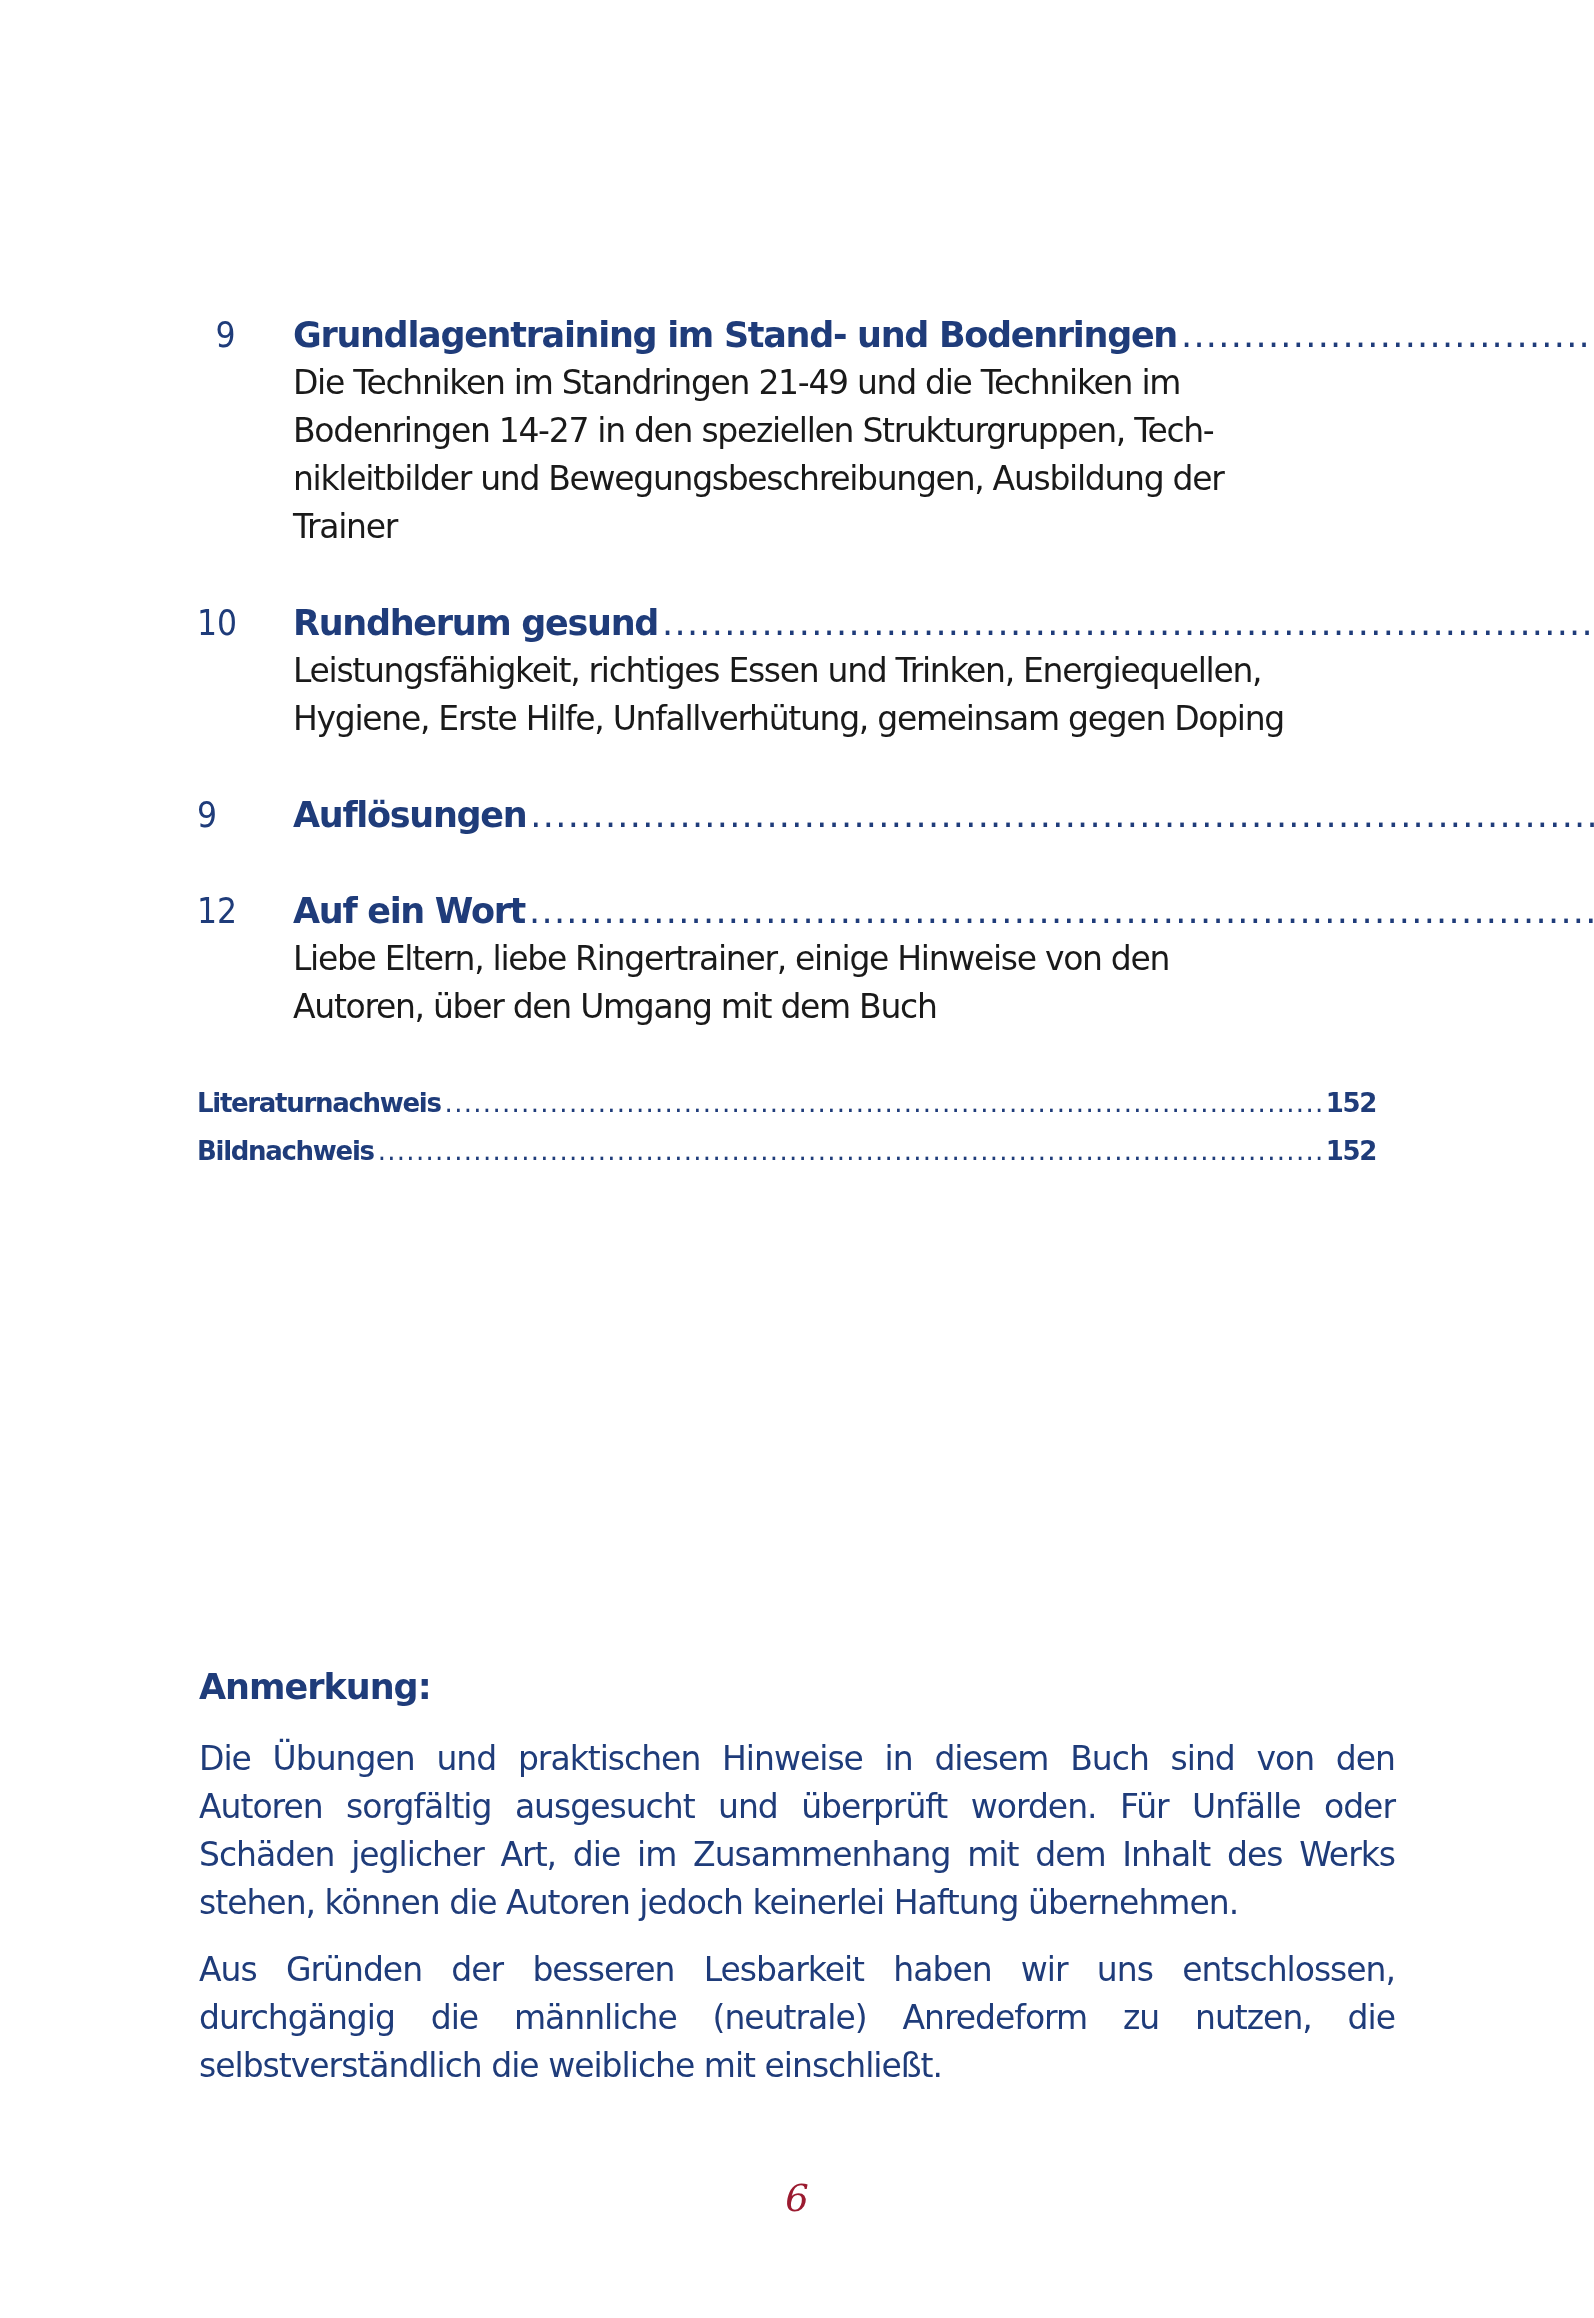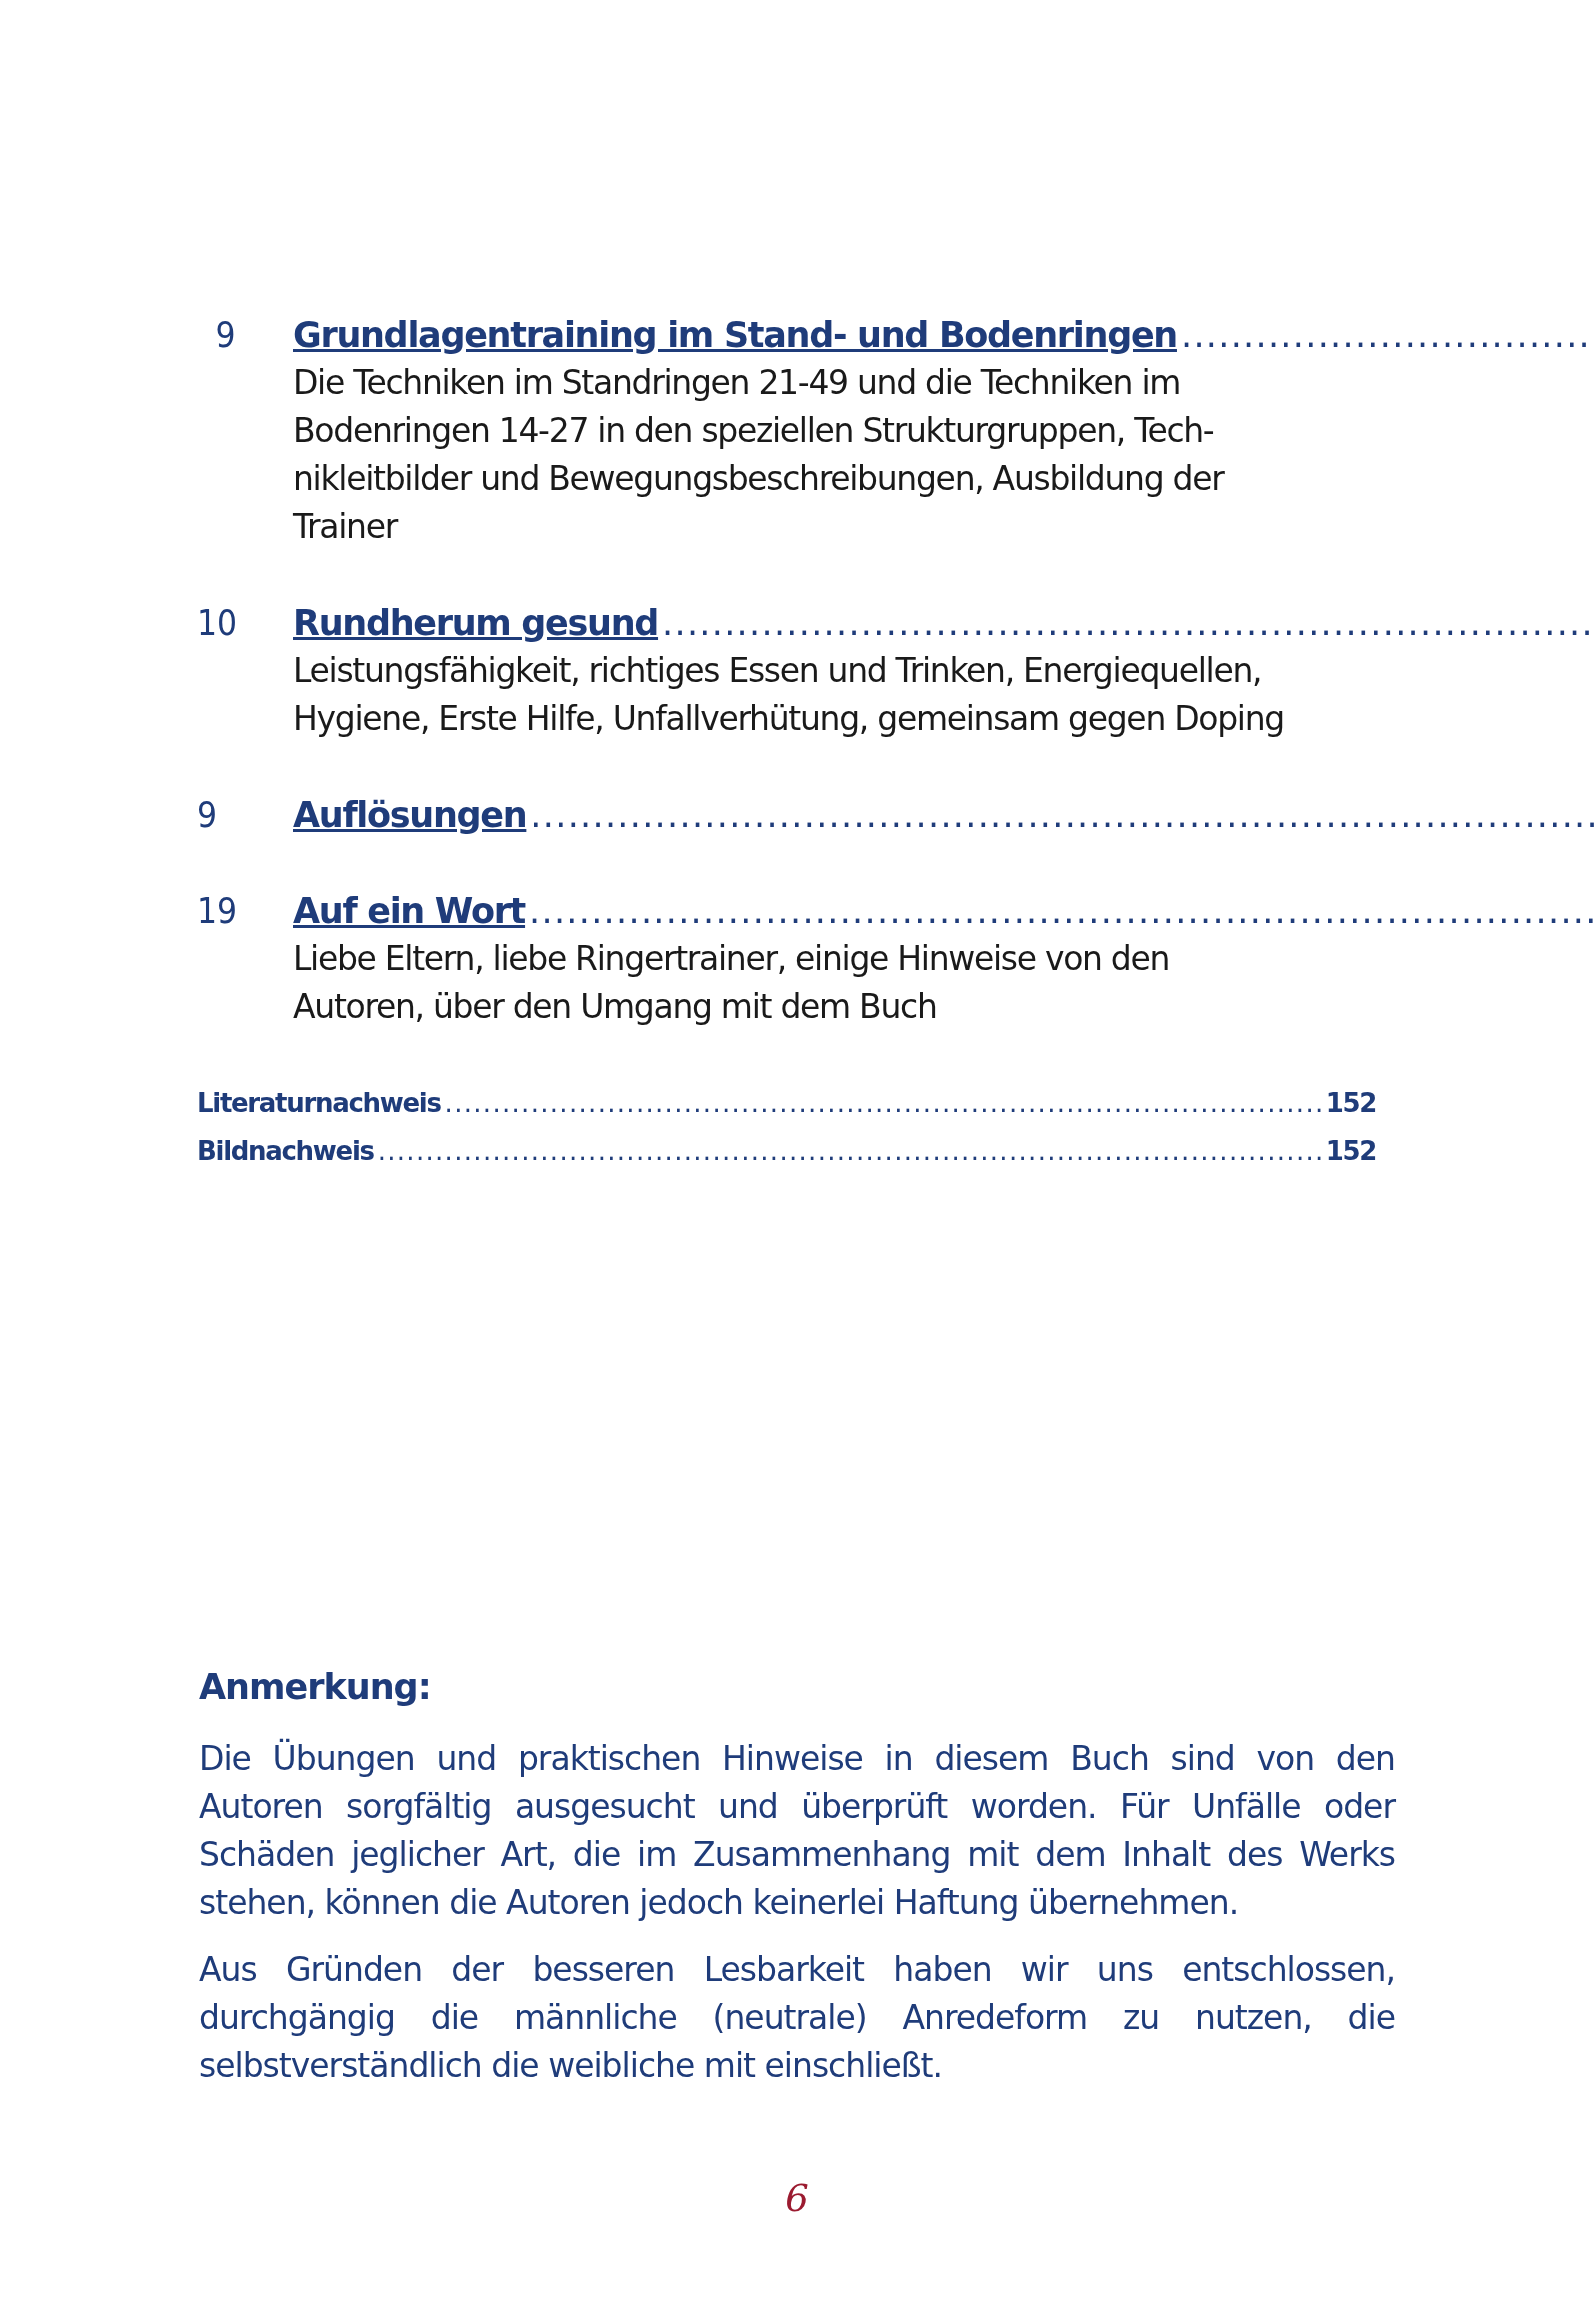--- a/index.html
+++ b/index.html
@@ -35,21 +35,21 @@
     .toc-num.single { padding-left: 18.6px; }
     .toc-head {
       display: flex;
       align-items: baseline;
       color: #1f3c7a;
       font-weight: bold;
       font-size: 35px;
       line-height: 48px;
       letter-spacing: -1.3px;
     }
-    .toc-head .title { white-space: nowrap; text-decoration: underline; }
+    .toc-head .title { white-space: nowrap; }
     .toc-head .leader {
       flex: 1;
       overflow: hidden;
       white-space: nowrap;
       margin: 0 4px;
       letter-spacing: 1.3px;
       font-weight: normal;
     }
     .toc-head .leader::after {
       content: "..............................................................................................................................................................................................";
@@ -146,21 +146,21 @@
   <div class="toc-entry">
     <div class="toc-num">9</div>
     <div class="toc-head">
       <span class="title">Auflösungen</span>
       <span class="leader"></span>
 
     </div>
   </div>
 
   <div class="toc-entry">
-    <div class="toc-num">19</div>
+    <div class="toc-num">12</div>
     <div class="toc-head">
       <span class="title">Auf ein Wort</span>
       <span class="leader"></span>
 
     </div>
     <div class="toc-desc">Liebe Eltern, liebe Ringertrainer, einige Hinweise von den Autoren, über den Umgang mit dem Buch</div>
   </div>
 
   <div class="refs">
     <div class="toc-plain">

